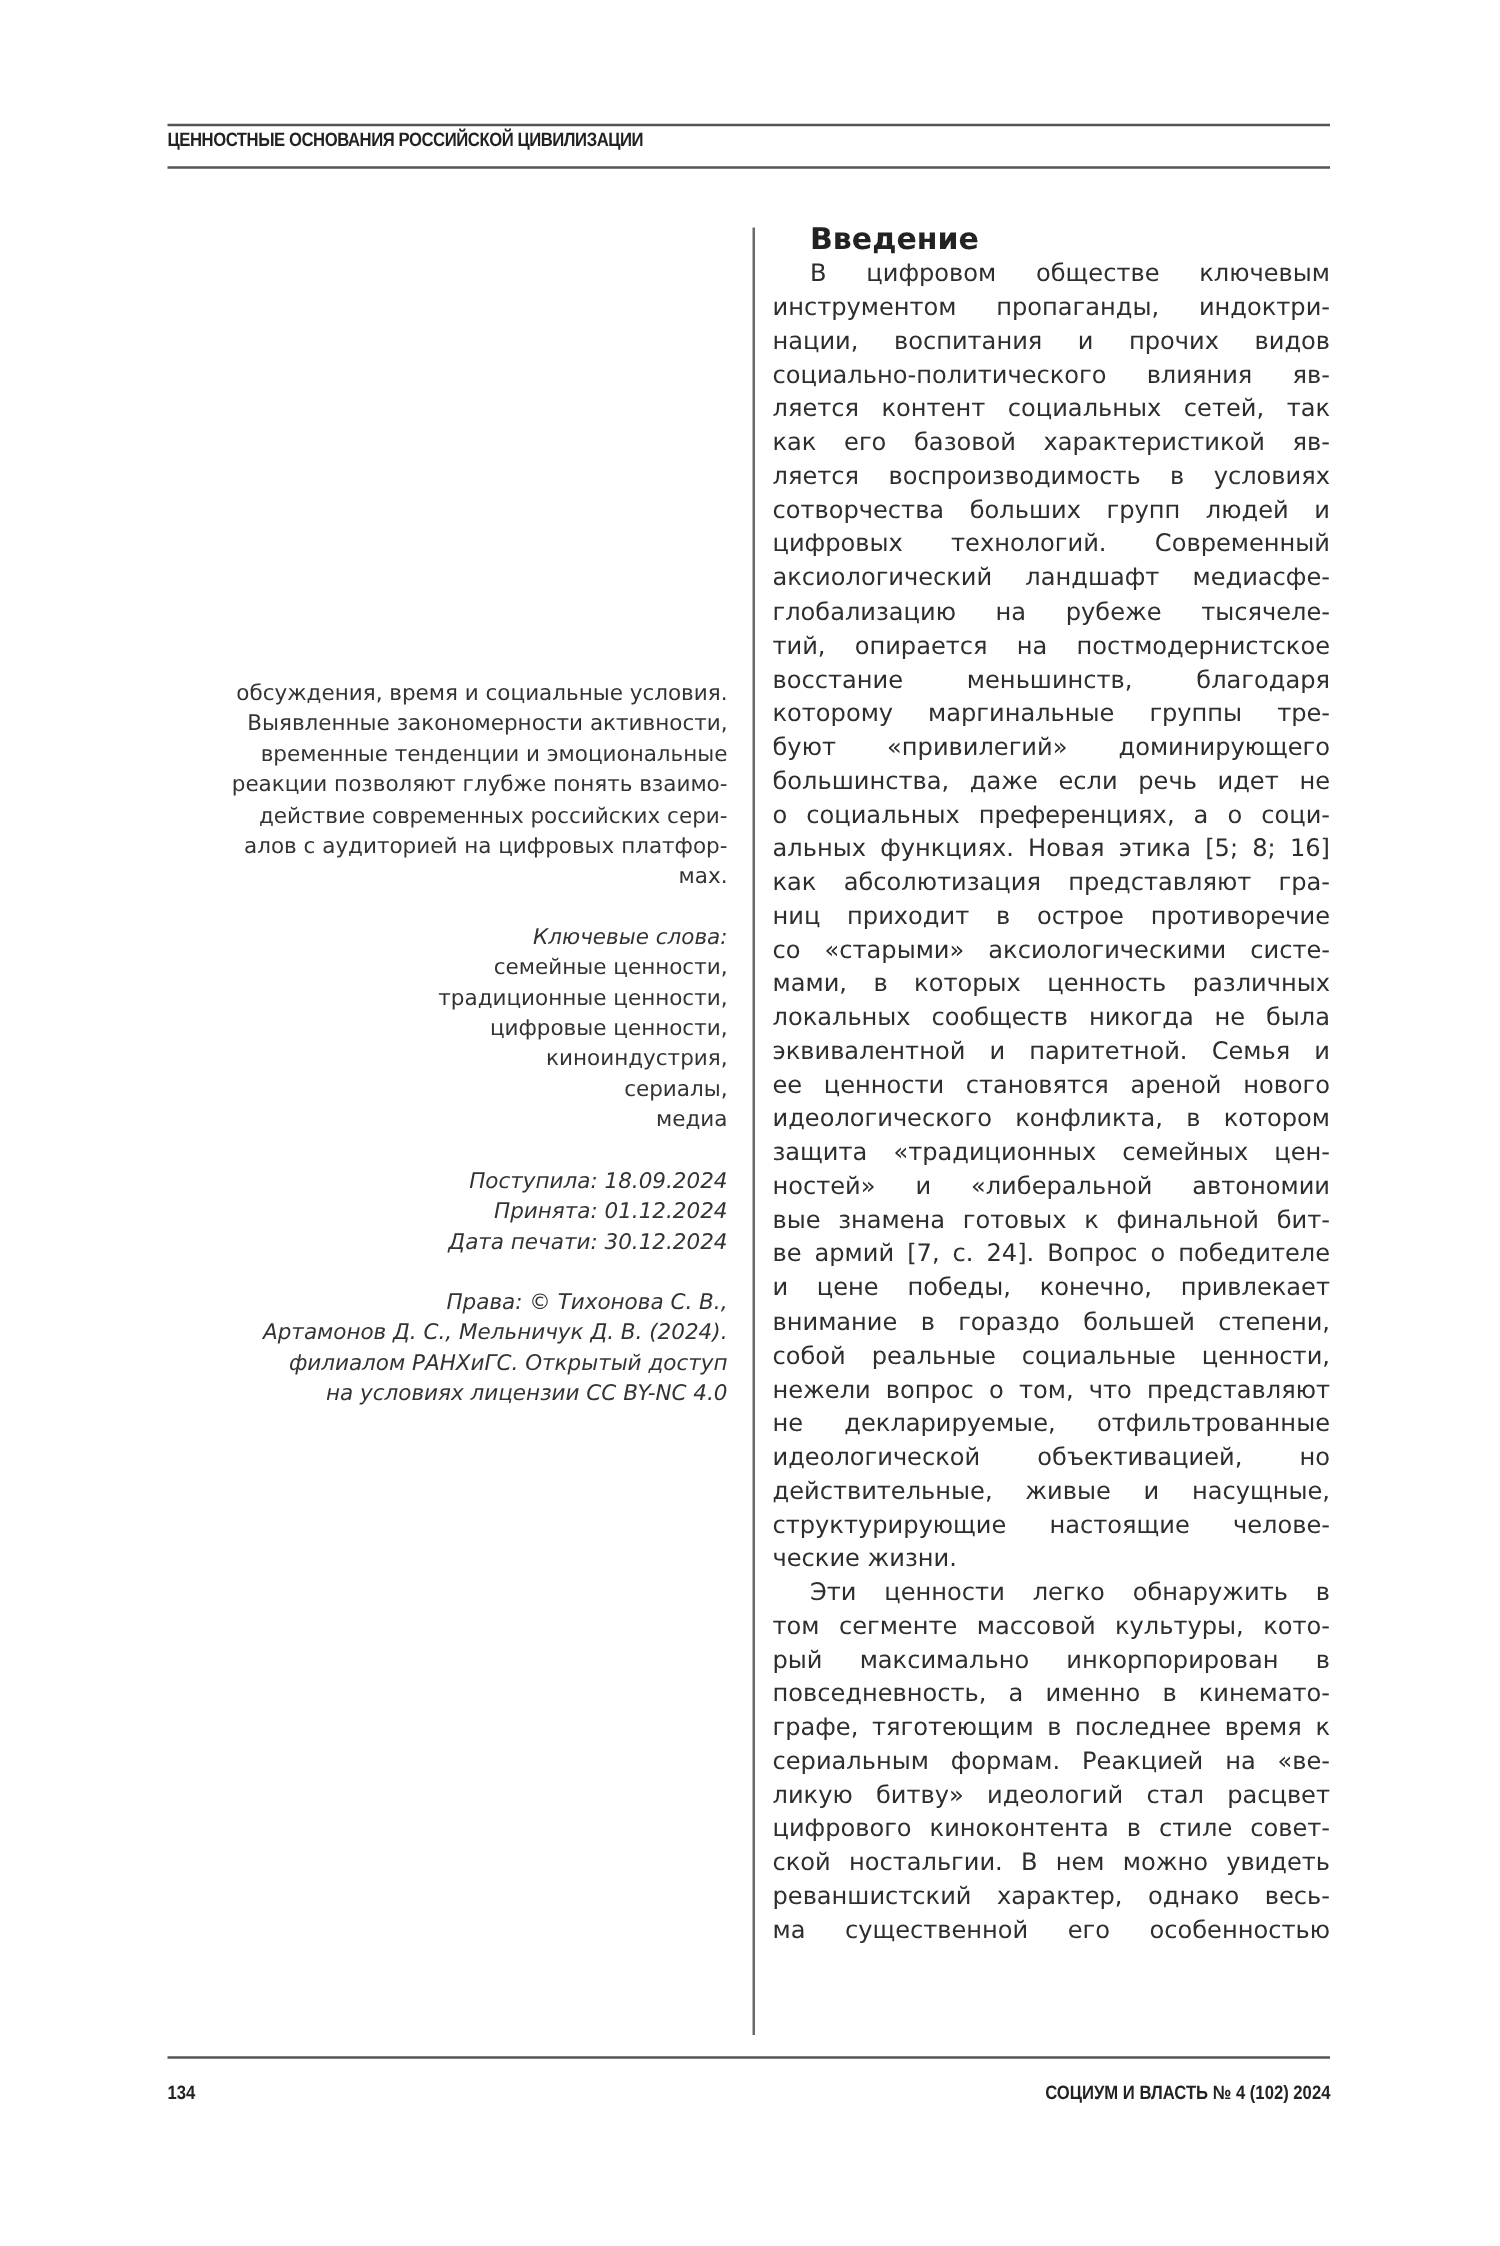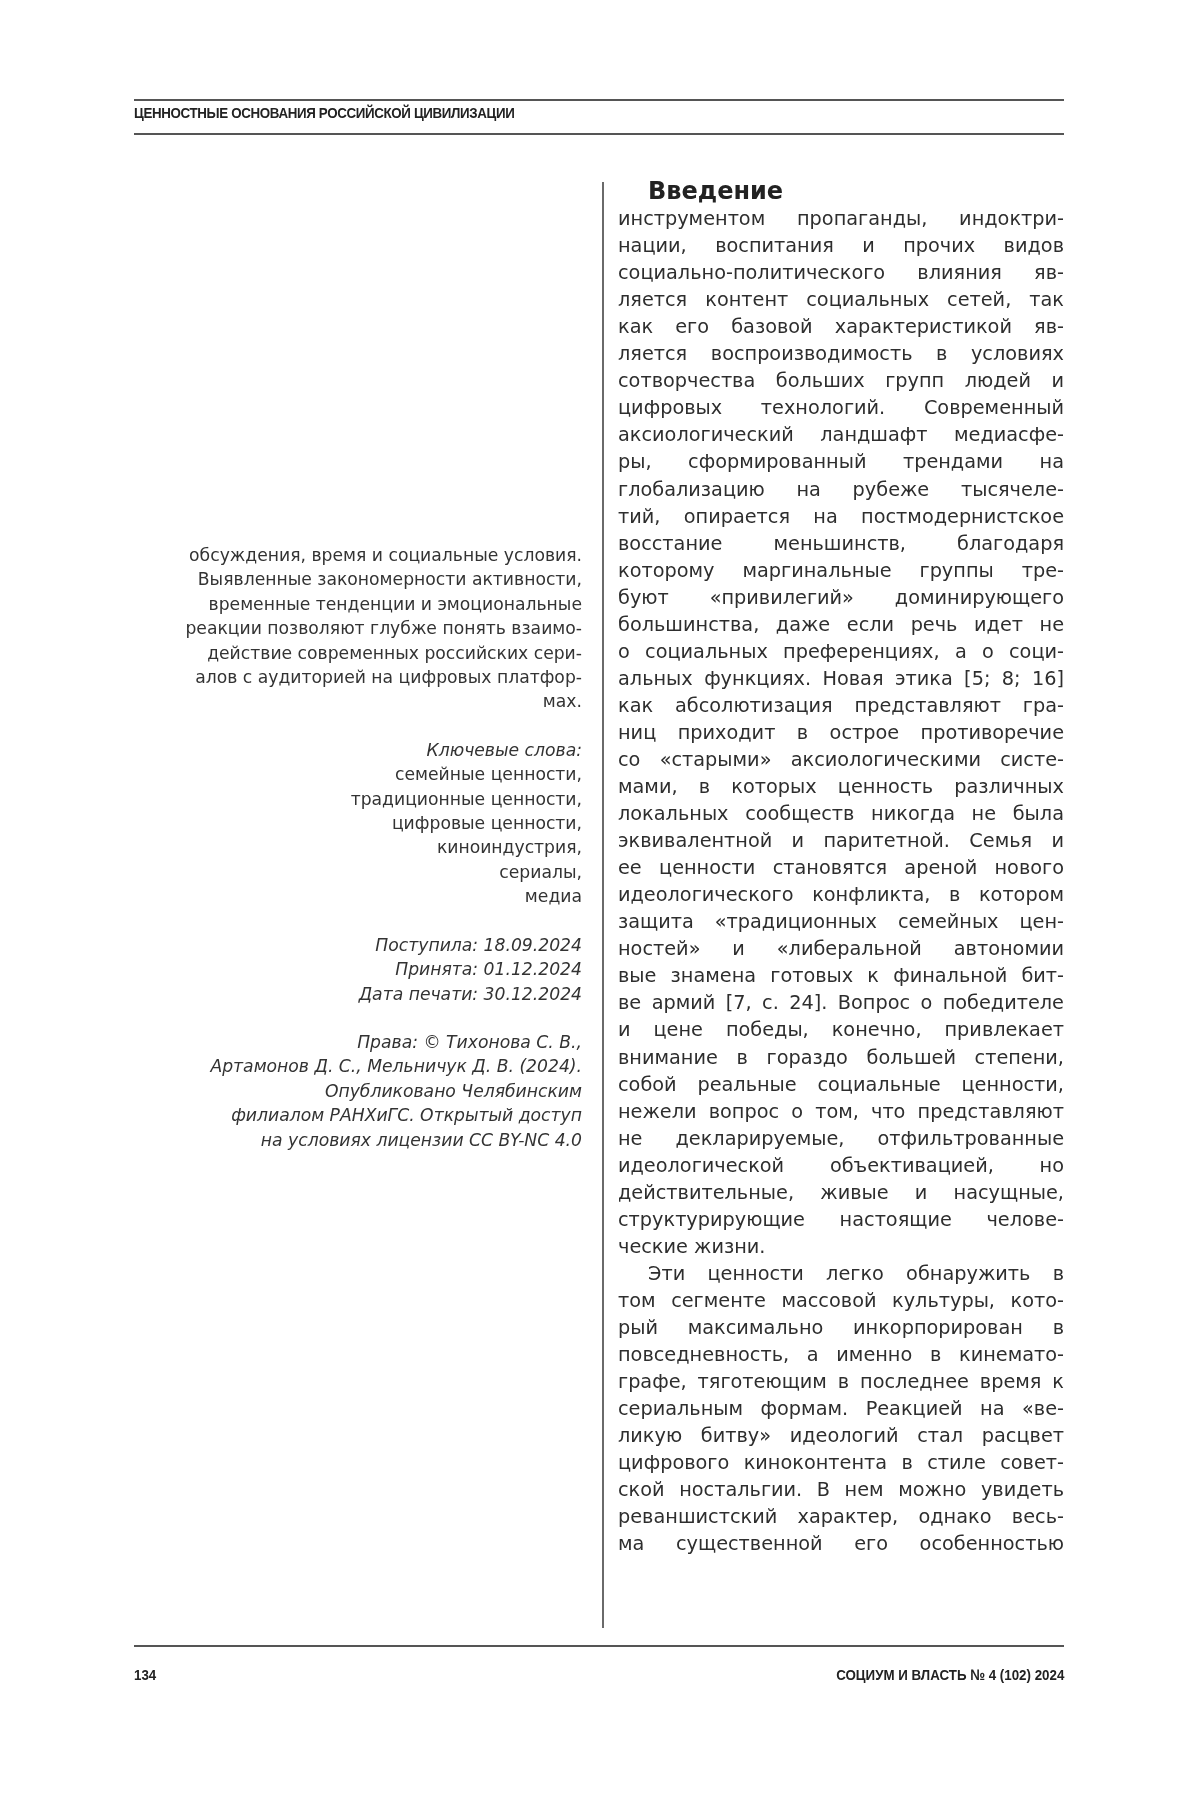--- a/index.html
+++ b/index.html
@@ -73,39 +73,38 @@
   <div class="gap"></div>
   <div>
     <span class="line ital">Поступила: 18.09.2024</span>
     <span class="line ital">Принята: 01.12.2024</span>
     <span class="line ital">Дата печати: 30.12.2024</span>
   </div>
   <div class="gap"></div>
   <div id="rights-block">
       <span class="line ital">Права: © Тихонова С. В.,</span>
       <span class="line ital">Артамонов Д. С., Мельничук Д. В. (2024).</span>
-      <span class="line ital">Опубликовано Челябинским</span>
       <span class="line ital">филиалом РАНХиГС. Открытый доступ</span>
       <span class="line ital">на условиях лицензии CC BY-NC 4.0</span>
     </div>
 </div>
 
 <div class="right-col">
   <div class="heading">Введение</div>
   <div id="para1">
+      <span class="line indent">В цифровом обществе ключевым</span>
       <span class="line">инструментом пропаганды, индоктри-</span>
       <span class="line">нации, воспитания и прочих видов</span>
       <span class="line">социально-политического влияния яв-</span>
       <span class="line">ляется контент социальных сетей, так</span>
       <span class="line">как его базовой характеристикой яв-</span>
       <span class="line">ляется воспроизводимость в условиях</span>
       <span class="line">сотворчества больших групп людей и</span>
       <span class="line">цифровых технологий. Современный</span>
       <span class="line">аксиологический ландшафт медиасфе-</span>
-      <span class="line">ры, сформированный трендами на</span>
       <span class="line">глобализацию на рубеже тысячеле-</span>
       <span class="line">тий, опирается на постмодернистское</span>
       <span class="line">восстание меньшинств, благодаря</span>
       <span class="line">которому маргинальные группы тре-</span>
       <span class="line">буют «привилегий» доминирующего</span>
       <span class="line">большинства, даже если речь идет не</span>
       <span class="line">о социальных преференциях, а о соци-</span>
       <span class="line">альных функциях. Новая этика [5; 8; 16]</span>
       <span class="line">как абсолютизация представляют гра-</span>
       <span class="line">ниц приходит в острое противоречие</span>

